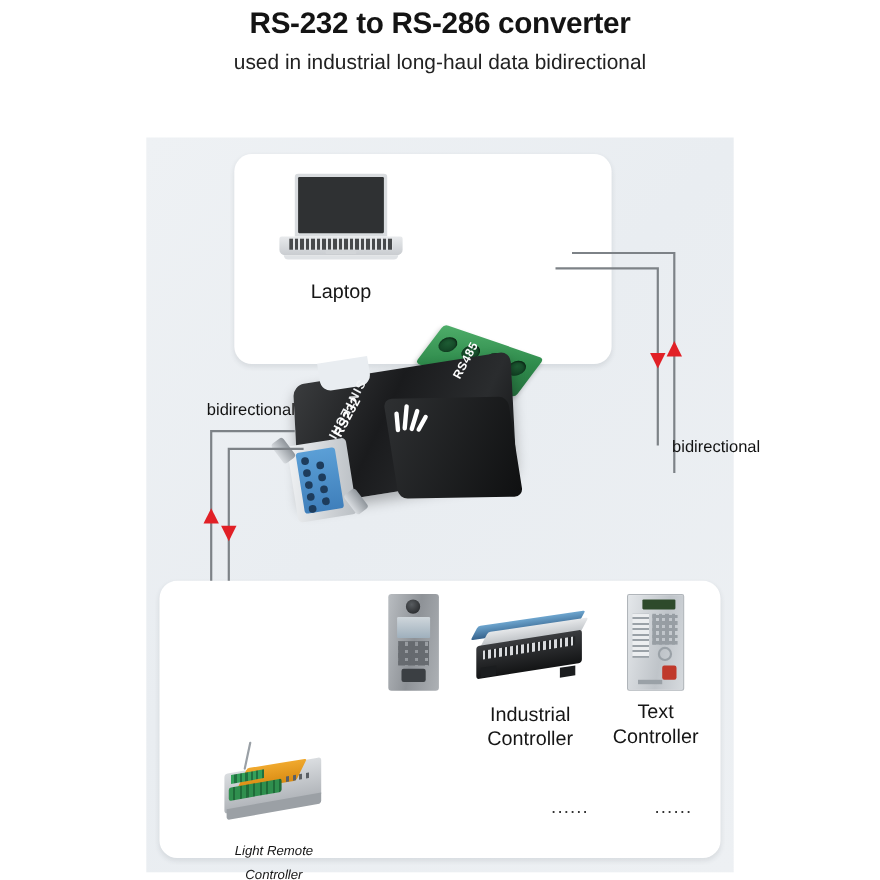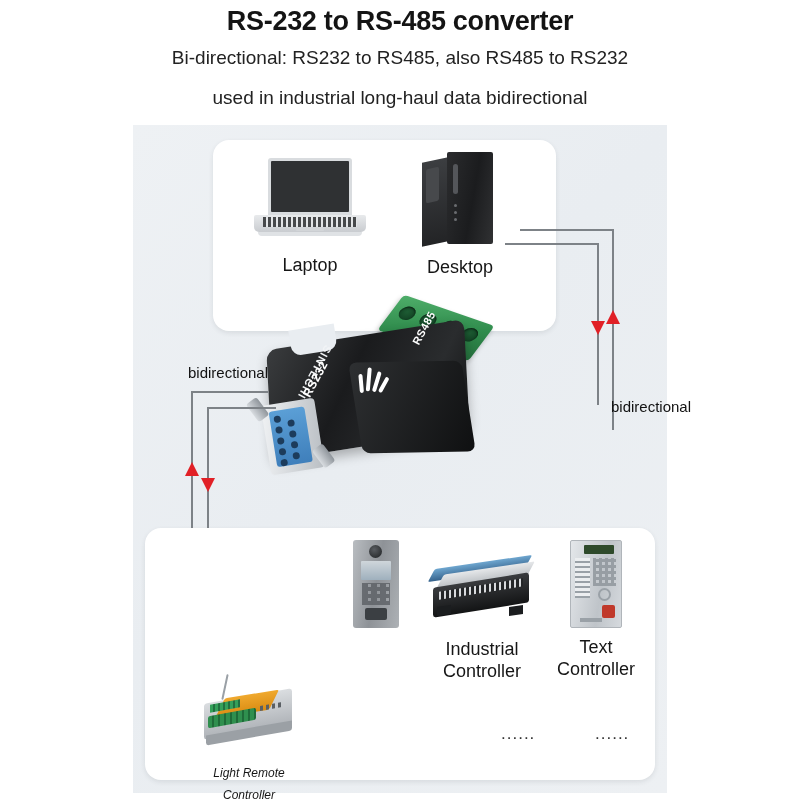--- a/index.html
+++ b/index.html
@@ -560,54 +560,41 @@
     position: absolute;
     font-size: 17px;
     letter-spacing: 1px;
     color: #333;
   }
 </style>
 </head>
 <body>
 
 <div class="header">
-  <div class="title">RS-232 to RS-485 converter</div>
-  <div class="subtitle">Bi-directional: RS232 to RS485, also RS485 to RS232</div>
+  <div class="title">RS-232 to RS-286 converter</div>
   <div class="subtitle">used in industrial long-haul data bidirectional</div>
 </div>
 
 <div class="stage">
 
   <div class="card card-top">
 
     <div class="tile" style="left:32px; top:18px; width:130px;">
       <div class="art laptop">
         <div class="lid">
             <div class="screen"></div>
           </div>
         <div class="base"></div>
         <div class="kbd"></div>
         <div class="pad"></div>
         <div class="foot"></div>
       </div>
       <div class="cap" style="margin-top:14px;">Laptop</div>
     </div>
 
-    <div class="tile" style="left:182px; top:12px; width:130px;">
-      <div class="art tower" style="width:76px;">
-        <div class="side"></div>
-        <div class="face"></div>
-        <div class="vent"></div>
-        <div class="slot"></div>
-        <div class="dot" style="top:52px;"></div>
-        <div class="dot" style="top:59px;"></div>
-        <div class="dot" style="top:66px;"></div>
-      </div>
-      <div class="cap" style="margin-top:12px;">Desktop</div>
-    </div>
 
   </div>
 
   <div class="card card-bottom">
 
 
     <div class="tile" style="left:176px; top:12px; width:110px;">
       <div class="art door">
         <div class="panel"></div>
           <div class="cam"></div>

